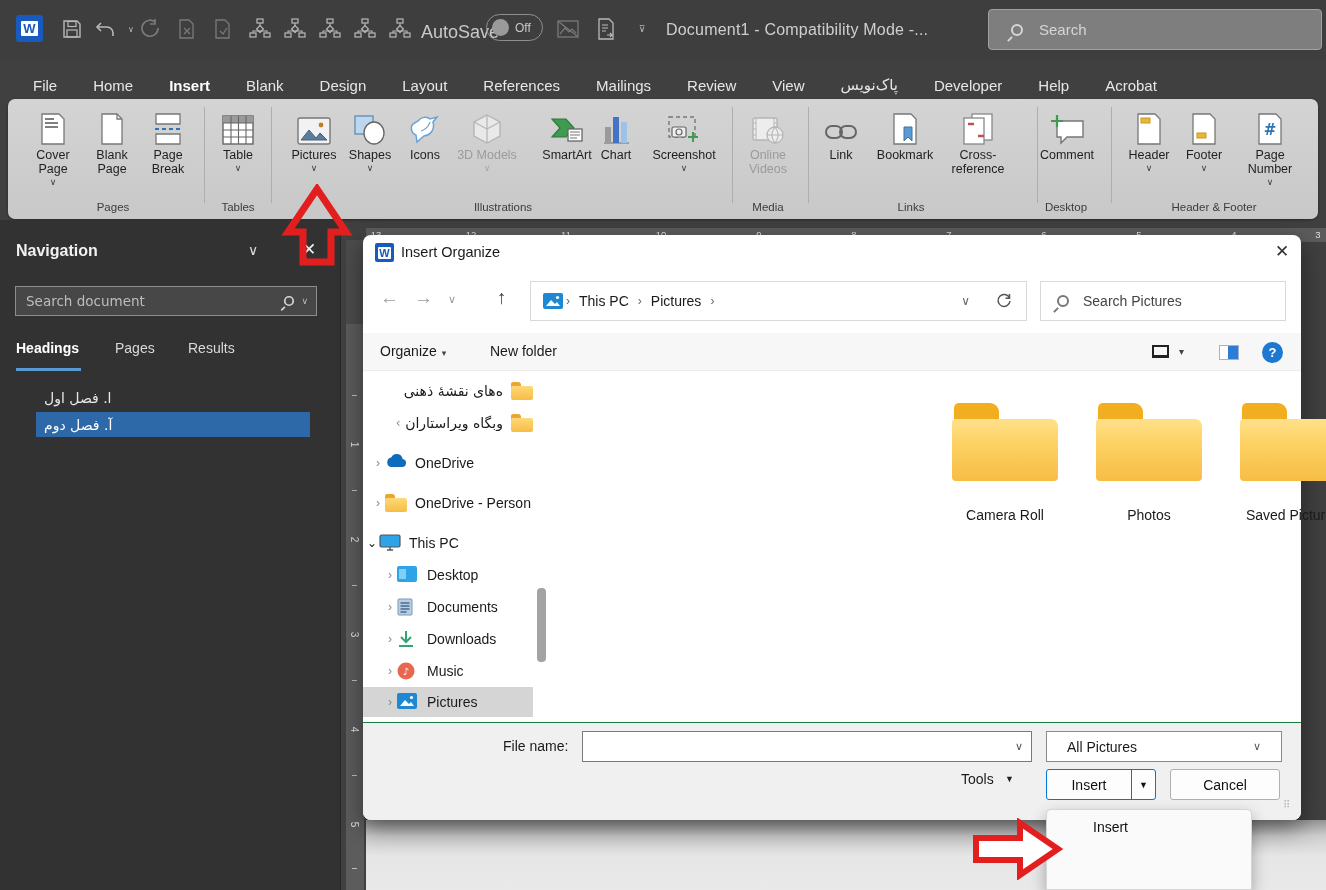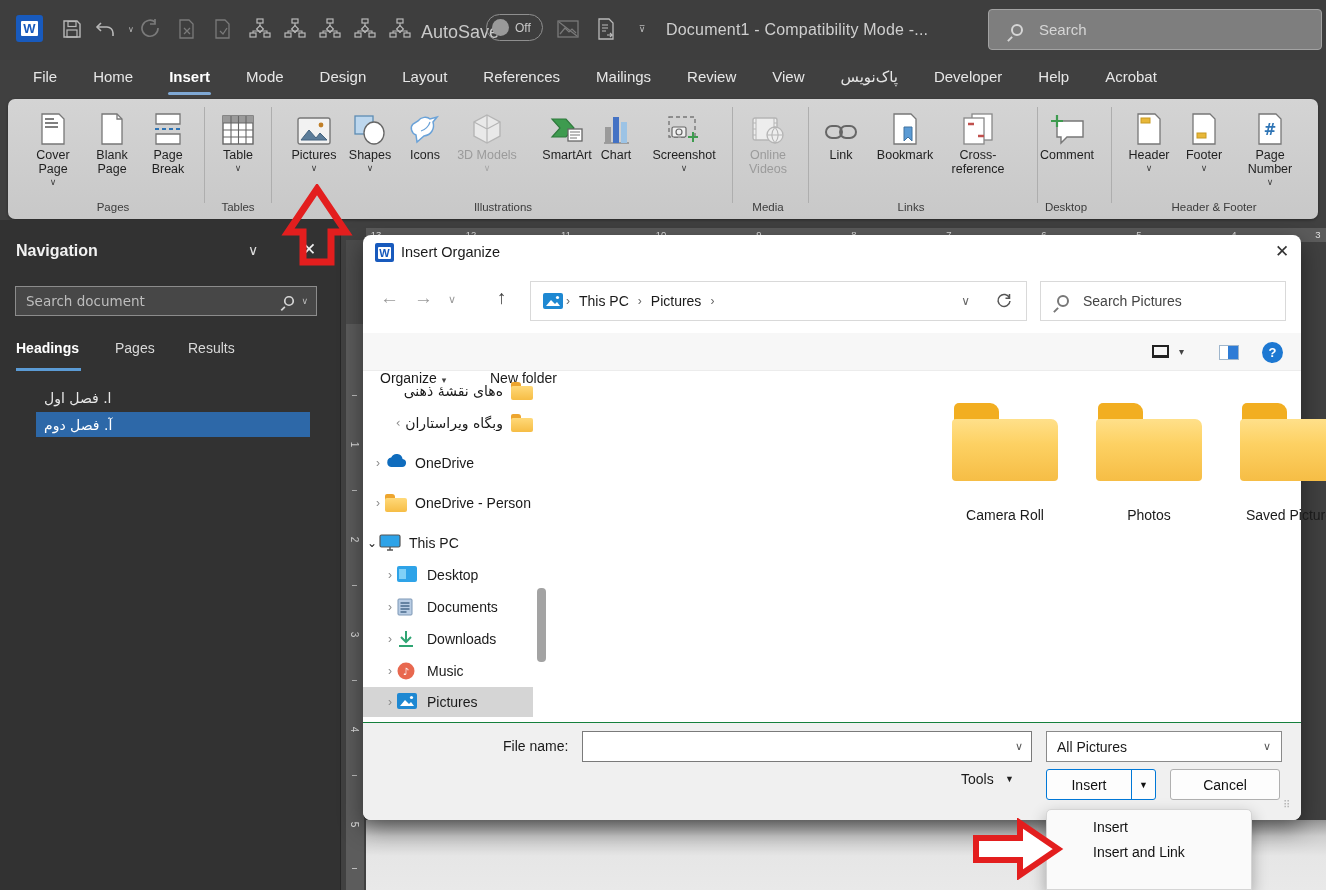--- a/index.html
+++ b/index.html
@@ -24,21 +24,21 @@
   #autosave-state{color:#c9c9c9;font-size:12px;margin-left:6px;}
   #doc-title{left:666px;top:21px;color:#cfcfcf;font-size:16px;letter-spacing:.2px;}
   #top-search{left:988px;top:9px;width:334px;height:41px;background:#7e7e7e;border:1px solid #a2a2a2;
               border-radius:4px;display:flex;align-items:center;padding-left:22px;gap:14px;}
   #top-search input{background:transparent;border:none;outline:none;color:#e3e3e3;font-size:15px;width:220px;}
   #top-search input::placeholder{color:#d6d6d6;}
   .mag{width:12px;height:12px;border:2px solid #d6d6d6;border-radius:50%;position:relative;display:inline-block;}
   .mag::after{content:"";position:absolute;width:2px;height:6px;background:#d6d6d6;left:-4px;top:10px;transform:rotate(45deg);}
 
   
-  #menubar{left:20px;top:64px;height:34px;display:flex;gap:10px;align-items:flex-start;}
+  #menubar{left:20px;top:64px;height:34px;display:flex;gap:10px;align-items:flex-end;}
   .mtab{color:#e6e6e6;font-size:15px;padding:4px 13px;white-space:nowrap;position:relative;}
   .mtab.active{color:#ffffff;font-weight:bold;}
   .mtab.active::after{content:"";position:absolute;left:12px;right:12px;bottom:-6px;height:3px;background:#7fa8d4;border-radius:2px;}
 
   
   #ribbon{left:8px;top:99px;width:1310px;height:120px;background:linear-gradient(180deg,#d4d4d4,#c8c8c8);
           border-radius:7px;box-shadow:0 1px 3px rgba(0,0,0,.4);}
   .ritem{position:absolute;top:8px;display:flex;flex-direction:column;align-items:center;
          font-size:12.5px;line-height:14px;color:#1f1f1f;text-align:center;}
   .ritem .ric{height:38px;display:flex;align-items:flex-end;justify-content:center;margin-bottom:3px;}
@@ -92,21 +92,21 @@
   .crumb{font-size:14px;color:#1a1a1a;padding:0 6px;}
   .crumb-sep{font-size:12px;color:#666;padding:0 3px;}
   #addr-chevron{position:absolute;right:56px;color:#666;font-size:12px;}
   #addr-refresh{position:absolute;right:14px;color:#555;}
   #dlg-search{left:677px;top:46px;width:246px;height:40px;border:1px solid #d9d9d9;display:flex;align-items:center;gap:12px;padding-left:16px;}
   #dlg-search .mag{border-color:#777;}
   #dlg-search .mag::after{background:#777;}
   #dlg-search input{border:none;outline:none;font-size:14px;color:#333;width:160px;}
   #dlg-search input::placeholder{color:#444;}
   #dlg-toolbar{left:0;top:98px;width:938px;height:38px;background:#f7f7f7;border-bottom:1px solid #ececec;}
-  .tb-label{position:absolute;top:10px;font-size:14px;color:#1a1a1a;margin-top:27px;}
+  .tb-label{position:absolute;top:10px;font-size:14px;color:#1a1a1a;}
   .tb-caret{font-size:9px;color:#444;margin-left:5px;}
   #view-icon{left:789px;top:12px;width:17px;height:13px;border:2px solid #222;border-bottom-width:3px;}
   #view-caret{left:816px;top:13px;color:#444;font-size:10px;}
   #pane-icon{left:856px;top:12px;width:20px;height:15px;border:1px solid #9fb6cc;display:flex;}
   #pane-icon b{width:45%;background:#fff;}
   #pane-icon i{width:55%;background:#2e7cd6;}
   #help-icon{left:899px;top:9px;width:21px;height:21px;border-radius:50%;background:#1d78d2;color:#fff;
              font-size:13px;font-weight:bold;text-align:center;line-height:21px;}
 
   
@@ -131,21 +131,21 @@
       background:linear-gradient(180deg,#ffe08a 0%,#fdd163 40%,#f6bd45 100%);border-radius:4px 7px 4px 4px;}
   .tile-label{margin-top:26px;font-size:14px;color:#1a1a1a;}
 
   
   #dlg-footer{left:0;top:487px;width:938px;height:98px;background:#f0f0f0;border-top:1px solid #15803d;border-radius:0 0 8px 8px;}
   #fn-label{left:140px;top:15px;font-size:14px;color:#1a1a1a;}
   #fn-input{left:219px;top:8px;width:450px;height:31px;background:#fff;border:1px solid #7a7a7a;display:flex;align-items:center;}
   #fn-input input{flex:1;border:none;outline:none;font-size:14px;padding:0 8px;color:#222;}
   #fn-input .combo-caret{color:#555;font-size:11px;padding-right:8px;}
   #ftype{left:683px;top:8px;width:236px;height:31px;background:#fff;border:1px solid #8a8a8a;display:flex;align-items:center;
-         justify-content:space-between;padding:0 10px;font-size:14px;color:#1a1a1a;}
+         justify-content:space-between;padding:0 20px;font-size:14px;color:#1a1a1a;}
   #tools-btn{left:598px;top:48px;font-size:14px;color:#1a1a1a;}
   #tools-caret{left:642px;top:51px;font-size:9px;color:#222;}
   #insert-btn{left:683px;top:46px;width:110px;height:31px;background:#fdfdfd;border:1.5px solid #0078d7;border-radius:3px;
               display:flex;align-items:stretch;}
   #insert-btn .lbl{flex:1;display:flex;align-items:center;justify-content:center;font-size:14px;color:#111;}
   #insert-btn .split{width:24px;border-left:1.5px solid #0078d7;display:flex;align-items:center;justify-content:center;font-size:9px;color:#111;}
   #cancel-btn{left:807px;top:46px;width:110px;height:31px;background:#fdfdfd;border:1px solid #b0b0b0;border-radius:3px;
               display:flex;align-items:center;justify-content:center;font-size:14px;color:#111;}
   #grip{left:920px;top:76px;width:12px;height:12px;color:#b5b5b5;font-size:10px;letter-spacing:1px;}
 
@@ -272,21 +272,21 @@
     <div class="abs" id="top-search">
       <span class="mag"></span>
       <input placeholder="Search" style="">
     </div>
   </div>
 
   <div class="abs" id="menubar">
     <div class="mtab">File</div>
     <div class="mtab">Home</div>
     <div class="mtab active">Insert</div>
-    <div class="mtab">Mode</div>
+    <div class="mtab">Blank</div>
     <div class="mtab">Design</div>
     <div class="mtab">Layout</div>
     <div class="mtab">References</div>
     <div class="mtab">Mailings</div>
     <div class="mtab">Review</div>
     <div class="mtab">View</div>
     <div class="mtab fa">پاک‌نویس</div>
     <div class="mtab">Developer</div>
     <div class="mtab">Help</div>
     <div class="mtab">Acrobat</div>
@@ -745,21 +745,20 @@
         <span class="lbl">Insert</span>
         <span class="split">▼</span>
       </div>
       <div class="abs" id="cancel-btn">Cancel</div>
       <div class="abs" id="grip">⠿</div>
     </div>
   </div>
 
   <div class="abs" id="insert-menu">
     <div class="imenu-item">Insert</div>
-    <div class="imenu-item">Insert and Link</div>
   </div>
 
   <svg class="abs redarrow" style="left:280px;top:184px" width="74" height="82" viewBox="0 0 74 82">
     <path d="M37 5 66 48 51 48 51 78 23 78 23 48 8 48 Z" fill="none" stroke="#e31e1e" stroke-width="7" stroke-linejoin="miter"></path>
   </svg>
   <svg class="abs redarrow" style="left:972px;top:818px" width="92" height="62" viewBox="0 0 92 62">
     <path d="M4 20 48 20 48 5 86 31 48 57 48 42 4 42 Z" fill="#fff" stroke="#e31e1e" stroke-width="6" stroke-linejoin="miter"></path>
   </svg>
 
 </div>

